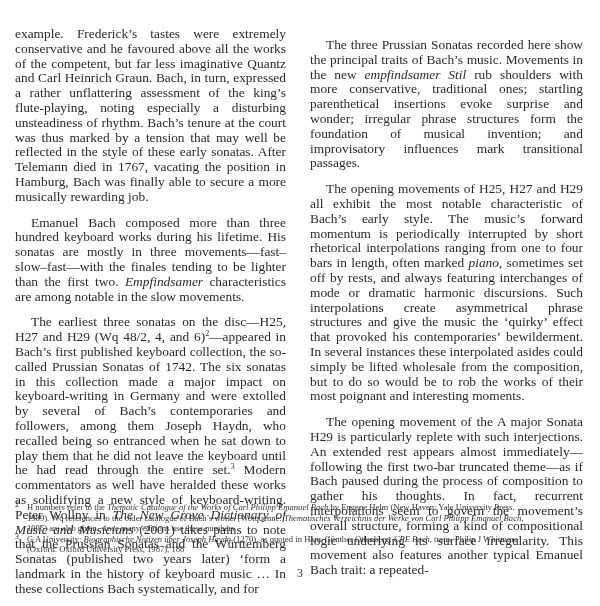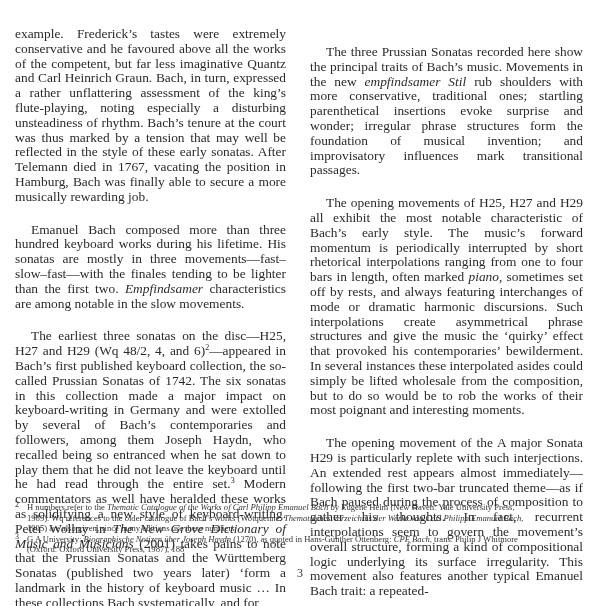--- a/index.html
+++ b/index.html
@@ -4,21 +4,21 @@
 <style>
   html, body { margin: 0; padding: 0; background: #ffffff; }
   body { width: 600px; height: 606px; position: relative; overflow: hidden;
          font-family: "Liberation Serif", "DejaVu Serif", serif; color: #2a2a2a; }
   .page { position: absolute; left: 0; top: 0; width: 600px; height: 606px; }
   .col { position: absolute; top: 27px; width: 271px; font-size: 13.4px; line-height: 14.8px;
          text-align: justify; hyphens: manual; }
   .col-left { left: 15px; }
   .col-right { left: 310px; width: 273px; }
   .col p { margin: 0; }
-  .col p.indent { text-indent: 16px; margin-top: 18px; }
+  .col p.indent { text-indent: 16px; margin-top: 11px; }
   .col p.first { text-indent: 0; }
   em { font-style: italic; }
   sup { font-size: 8px; line-height: 0; vertical-align: 5px; }
   .footnotes { position: absolute; left: 15px; top: 502px; width: 520px; font-size: 8.6px;
                line-height: 10.6px; color: #333; }
   .fn { position: relative; padding-left: 12px; margin: 0; }
   .fn-num { position: absolute; left: 0; top: -2px; font-size: 8px; }
   .page-number { position: absolute; left: 0; width: 600px; top: 566px; text-align: center;
                  font-size: 12px; color: #333; }
 </style>

